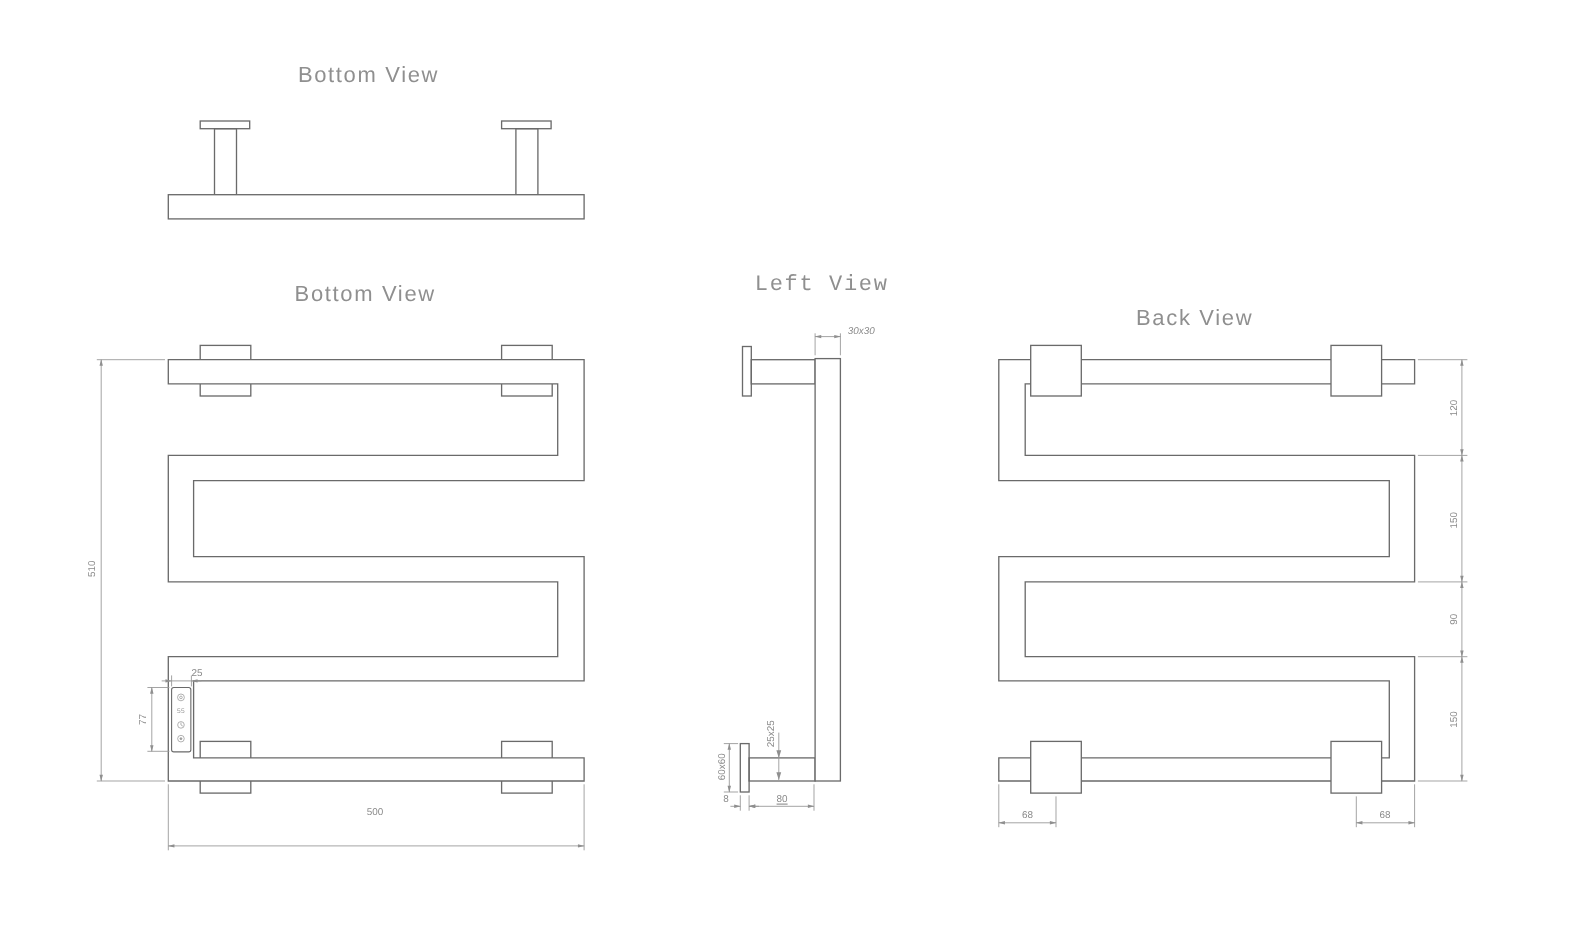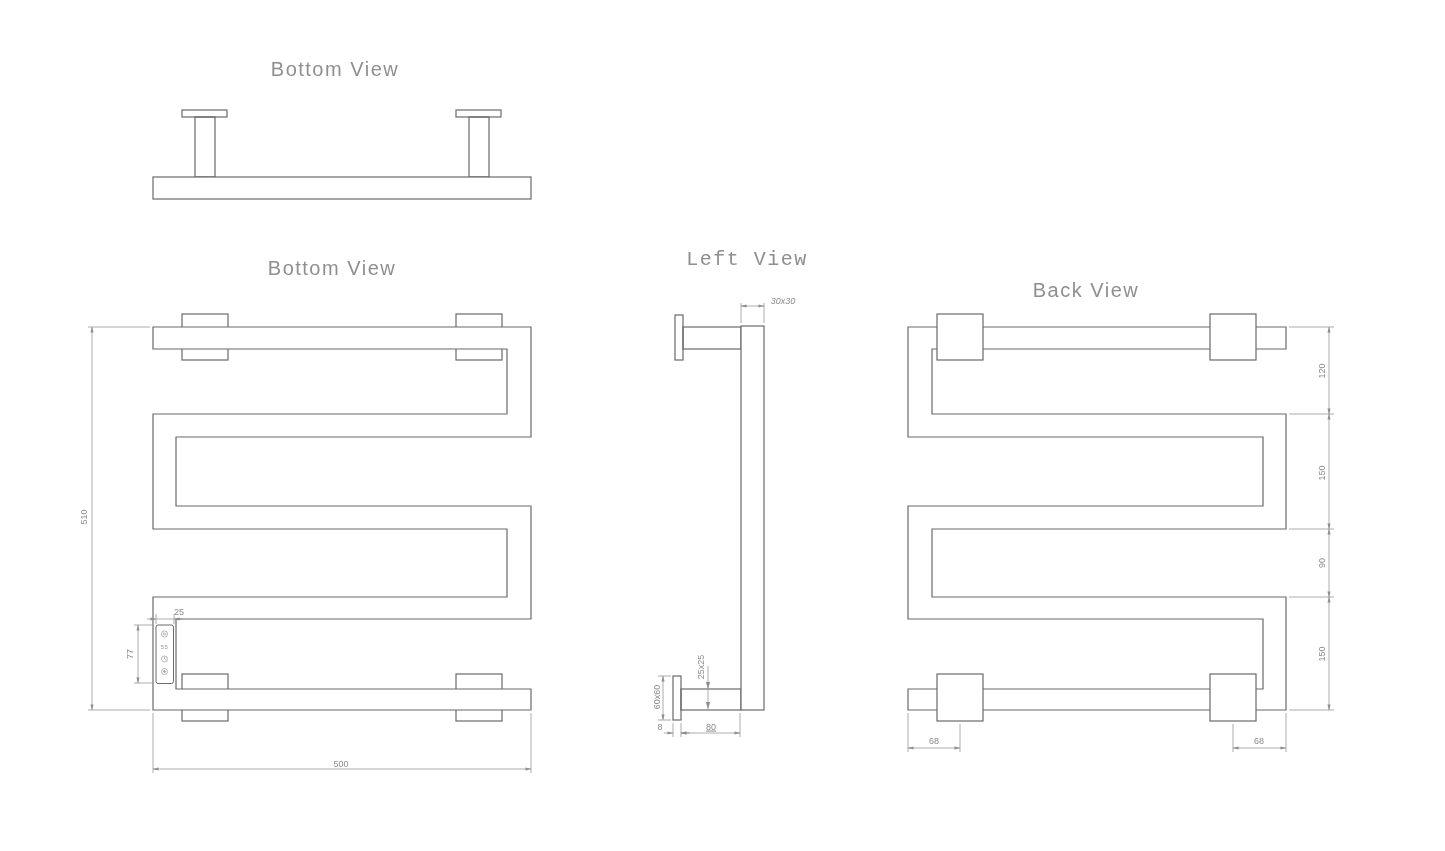--- a/index.html
+++ b/index.html
@@ -131,21 +131,21 @@
 
   <div class="labels">
     <div class="view-title" style="left:335px;top:69px;">Bottom View</div>
     <div class="view-title" style="left:332px;top:268px;">Bottom View</div>
     <div class="view-title" style="left:747px;top:259px;font-family:Liberation Mono, monospace;">Left View</div>
     <div class="view-title" style="left:1086px;top:270px;margin-top:20px;">Back View</div>
 
     <div class="dim rot" style="left:84px;top:517px;">510</div>
     <div class="dim" style="left:163px;top:612px;margin-left:16px;">25</div>
     <div class="dim rot" style="left:130px;top:654px;">77</div>
-    <div class="dim" style="left:341px;top:764px;">500</div>
+    <div class="dim" style="left:341px;top:738px;">500</div>
     <div class="panel-display" style="left:164.5px;top:646.5px;">55</div>
 
     <div class="dim" style="left:783px;top:301px;font-style:italic;">30x30</div>
     <div class="dim rot" style="left:701px;top:667px;">25x25</div>
     <div class="dim rot" style="left:657px;top:697px;">60x60</div>
     <div class="dim" style="left:660px;top:727px;">8</div>
     <div class="dim" style="left:711px;top:727px;text-decoration:underline;">80</div>
 
     <div class="dim rot" style="left:1322px;top:371px;">120</div>
     <div class="dim rot" style="left:1322px;top:473px;">150</div>

